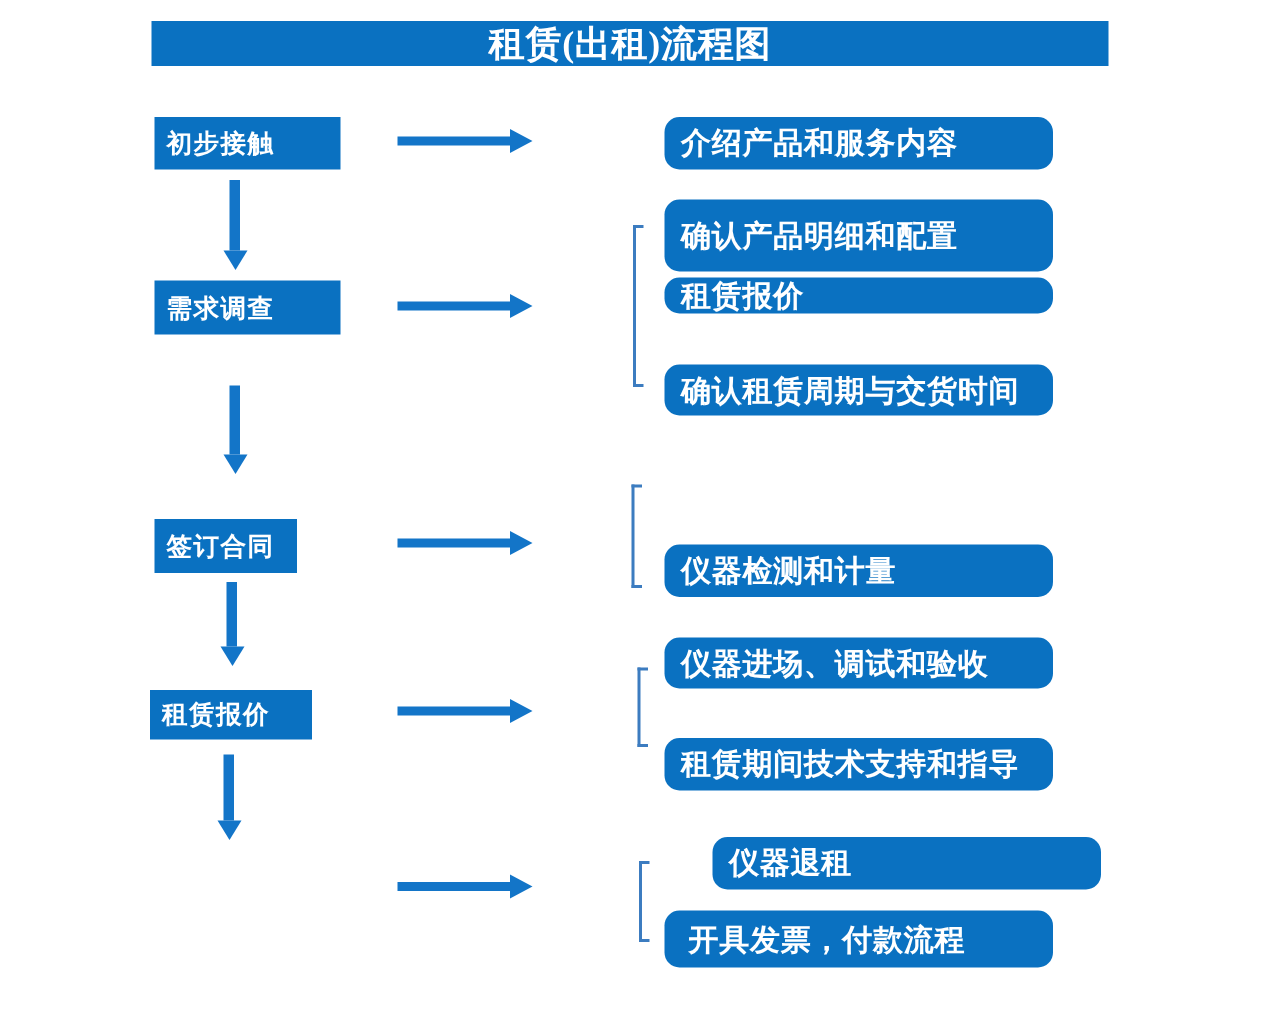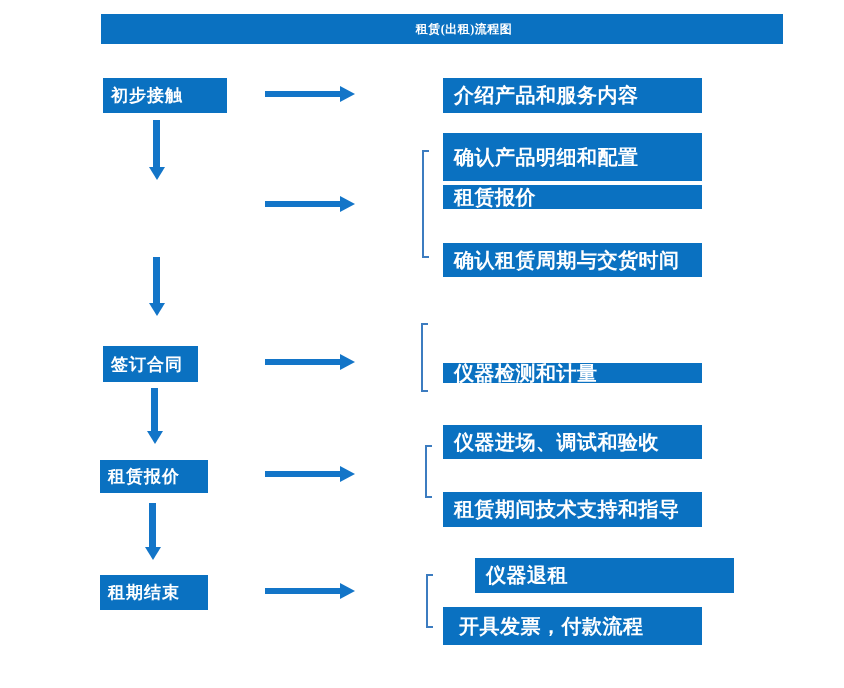--- a/index.html
+++ b/index.html
@@ -21,26 +21,25 @@
     overflow: hidden;
     font-family: "Liberation Serif", "DejaVu Serif", serif;
   }
   .title-bar {
     position: absolute;
     left: 101px; top: 14px;
     width: 638px; height: 30px;
     background: var(--box-blue);
     color: var(--text-white);
     font-weight: bold;
-    font-size: 12px;
+    font-size: 24px;
     letter-spacing: 0.5px;
     display: flex;
     align-items: center;
     justify-content: center;
-    padding-left: 44px;
   }
   .stage {
     position: absolute;
     background: var(--box-blue);
     color: var(--text-white);
     font-weight: bold;
     font-size: 17px;
     letter-spacing: 1px;
     display: flex;
     align-items: center;
@@ -53,20 +52,21 @@
     width: 259px;
     background: var(--box-blue);
     color: var(--text-white);
     font-weight: bold;
     font-size: 20px;
     letter-spacing: 0.5px;
     display: flex;
     align-items: center;
     padding-left: 11px;
     box-sizing: border-box;
+    border-radius: 10px;
   }
   .h-arrow {
     position: absolute;
     width: 90px; height: 16px;
   }
   .h-arrow .shaft {
     position: absolute;
     left: 0; top: 5px;
     width: 76px; height: 6px;
     background: var(--arrow-blue);
@@ -108,29 +108,29 @@
   }
 </style>
 </head>
 <body>
 
 <div id="canvas">
 
   <div class="title-bar">租赁(出租)流程图</div>
 
   <div class="stage" style="left:103px; top:78px;  width:124px; height:35px;">初步接触</div>
+  <div class="stage" style="left:103px; top:187px; width:124px; height:36px;">需求调查</div>
   <div class="stage" style="left:103px; top:346px; width:95px; height:36px;">签订合同</div>
   <div class="stage" style="left:100px; top:460px; width:108px; height:33px;">租赁报价</div>
-  <div class="stage" style="left:100px; top:575px; width:108px; height:35px;">租期结束</div>
 
   <div class="detail" style="top:78px;  height:35px;">介绍产品和服务内容</div>
   <div class="detail" style="top:133px; height:48px;">确认产品明细和配置</div>
   <div class="detail" style="top:185px; height:24px;">租赁报价</div>
   <div class="detail" style="top:243px; height:34px;">确认租赁周期与交货时间</div>
-  <div class="detail" style="top:363px; height:20px;">仪器检测和计量</div>
+  <div class="detail" style="top:363px; height:35px;">仪器检测和计量</div>
   <div class="detail" style="top:425px; height:34px;">仪器进场、调试和验收</div>
   <div class="detail" style="top:492px; height:35px;">租赁期间技术支持和指导</div>
   <div class="detail" style="top:558px; height:35px;margin-left:32px;">仪器退租</div>
   <div class="detail" style="top:607px; height:38px;padding-left:16px;">开具发票，付款流程</div>
 
   <div class="h-arrow" style="left:265px; top:86px;">
       <div class="shaft"></div>
       <div class="head"></div>
     </div>
   <div class="h-arrow" style="left:265px; top:196px;">

